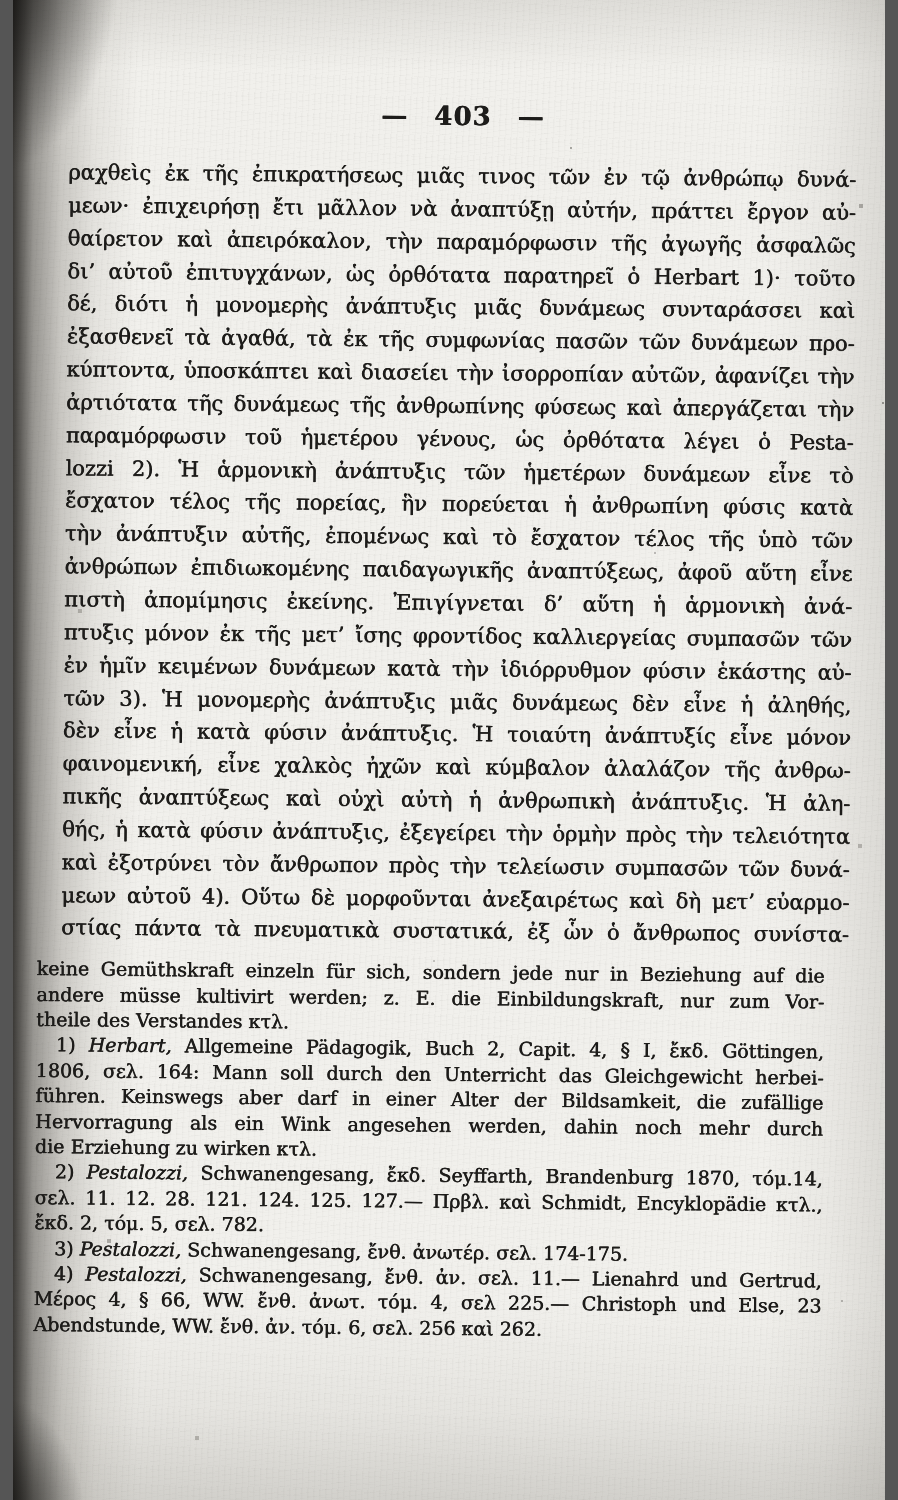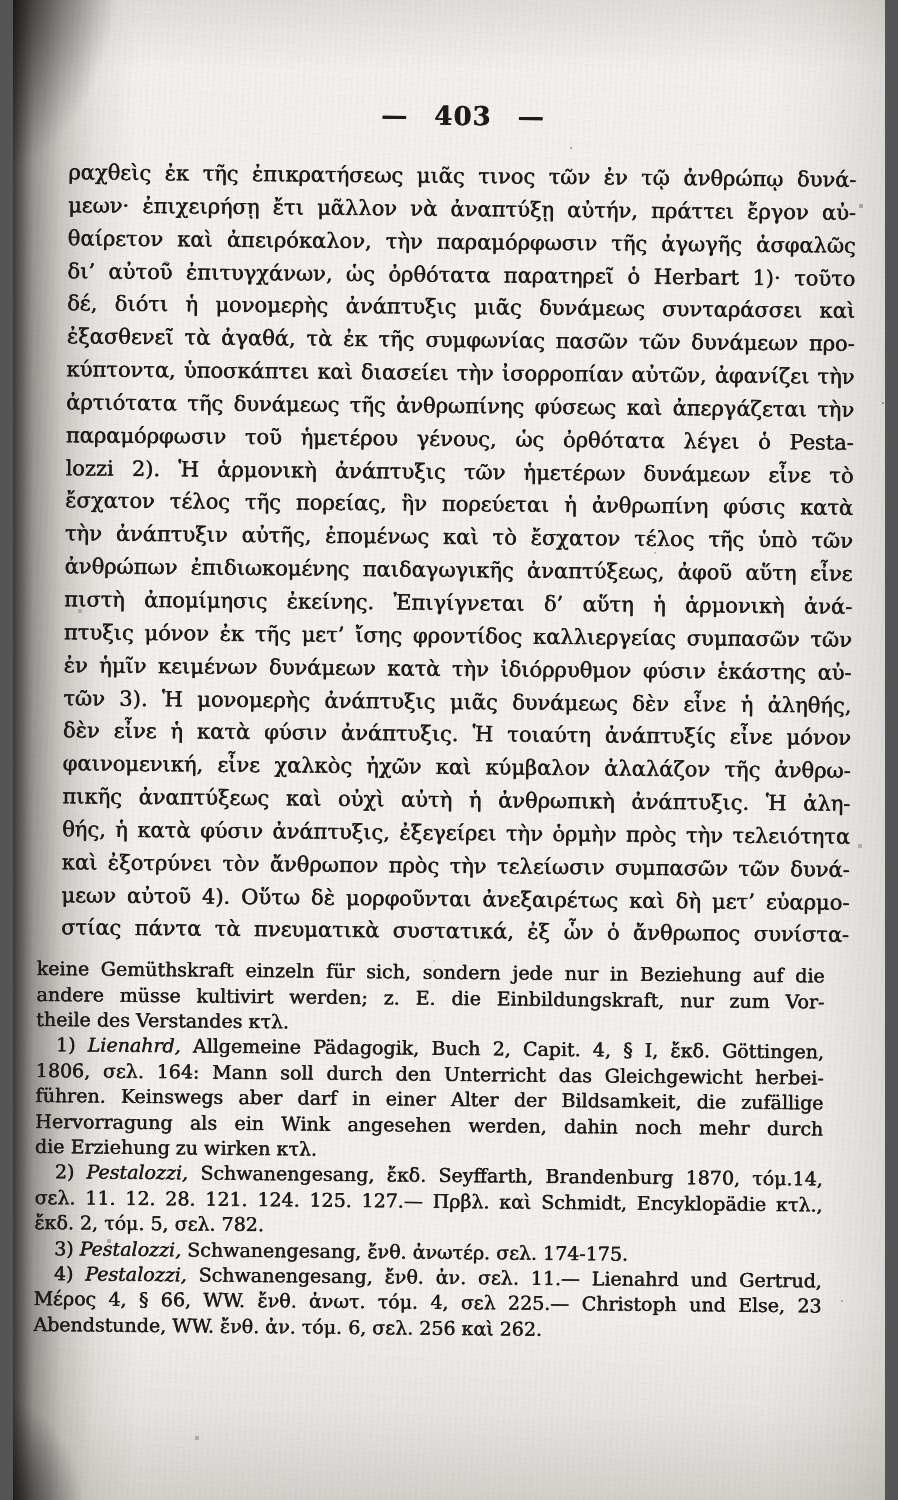--- a/index.html
+++ b/index.html
@@ -110,21 +110,21 @@
         <div class="tline just">πικῆς ἀναπτύξεως καὶ οὐχὶ αὐτὴ ἡ ἀνθρωπικὴ ἀνάπτυξις. Ἡ ἀλη-</div>
         <div class="tline just">θής, ἡ κατὰ φύσιν ἀνάπτυξις, ἐξεγείρει τὴν ὁρμὴν πρὸς τὴν τελειότητα</div>
         <div class="tline just">καὶ ἐξοτρύνει τὸν ἄνθρωπον πρὸς τὴν τελείωσιν συμπασῶν τῶν δυνά-</div>
         <div class="tline just">μεων αὐτοῦ 4). Οὕτω δὲ μορφοῦνται ἀνεξαιρέτως καὶ δὴ μετ’ εὐαρμο-</div>
         <div class="tline just">στίας πάντα τὰ πνευματικὰ συστατικά, ἐξ ὧν ὁ ἄνθρωπος συνίστα-</div>
       </div>
     <div class="footnotes">
         <div class="tline just"><span>keine Gemüthskraft einzeln für sich, sondern jede nur in Beziehung auf die</span></div>
         <div class="tline just"><span>andere müsse kultivirt werden; z. E. die Einbildungskraft, nur zum Vor-</span></div>
         <div class="tline"><span>theile des Verstandes κτλ.</span></div>
-        <div class="tline ind just"><span>1) </span><span class="it">Lienahrd,</span><span> Allgemeine Pädagogik, Buch 2, Capit. 4, § I, ἔκδ. Göttingen,</span></div>
+        <div class="tline ind just"><span>1) </span><span class="it">Herbart,</span><span> Allgemeine Pädagogik, Buch 2, Capit. 4, § I, ἔκδ. Göttingen,</span></div>
         <div class="tline just"><span>1806, σελ. 164: Mann soll durch den Unterricht das Gleichgewicht herbei-</span></div>
         <div class="tline just"><span>führen. Keinswegs aber darf in einer Alter der Bildsamkeit, die zufällige</span></div>
         <div class="tline just"><span>Hervorragung als ein Wink angesehen werden, dahin noch mehr durch</span></div>
         <div class="tline"><span>die Erziehung zu wirken κτλ.</span></div>
         <div class="tline ind just"><span>2) </span><span class="it">Pestalozzi,</span><span> Schwanengesang, ἔκδ. Seyffarth, Brandenburg 1870, τόμ.14,</span></div>
         <div class="tline just"><span>σελ. 11. 12. 28. 121. 124. 125. 127.— Πρβλ. καὶ Schmidt, Encyklopädie κτλ.,</span></div>
         <div class="tline"><span>ἔκδ. 2, τόμ. 5, σελ. 782.</span></div>
         <div class="tline ind"><span>3) </span><span class="it">Pestalozzi,</span><span> Schwanengesang, ἔνθ. ἀνωτέρ. σελ. 174-175.</span></div>
         <div class="tline ind just"><span>4) </span><span class="it">Pestalozzi,</span><span> Schwanengesang, ἔνθ. ἀν. σελ. 11.— Lienahrd und Gertrud,</span></div>
         <div class="tline just"><span>Μέρος 4, § 66, WW. ἔνθ. ἀνωτ. τόμ. 4, σελ 225.— Christoph und Else, 23</span></div>

